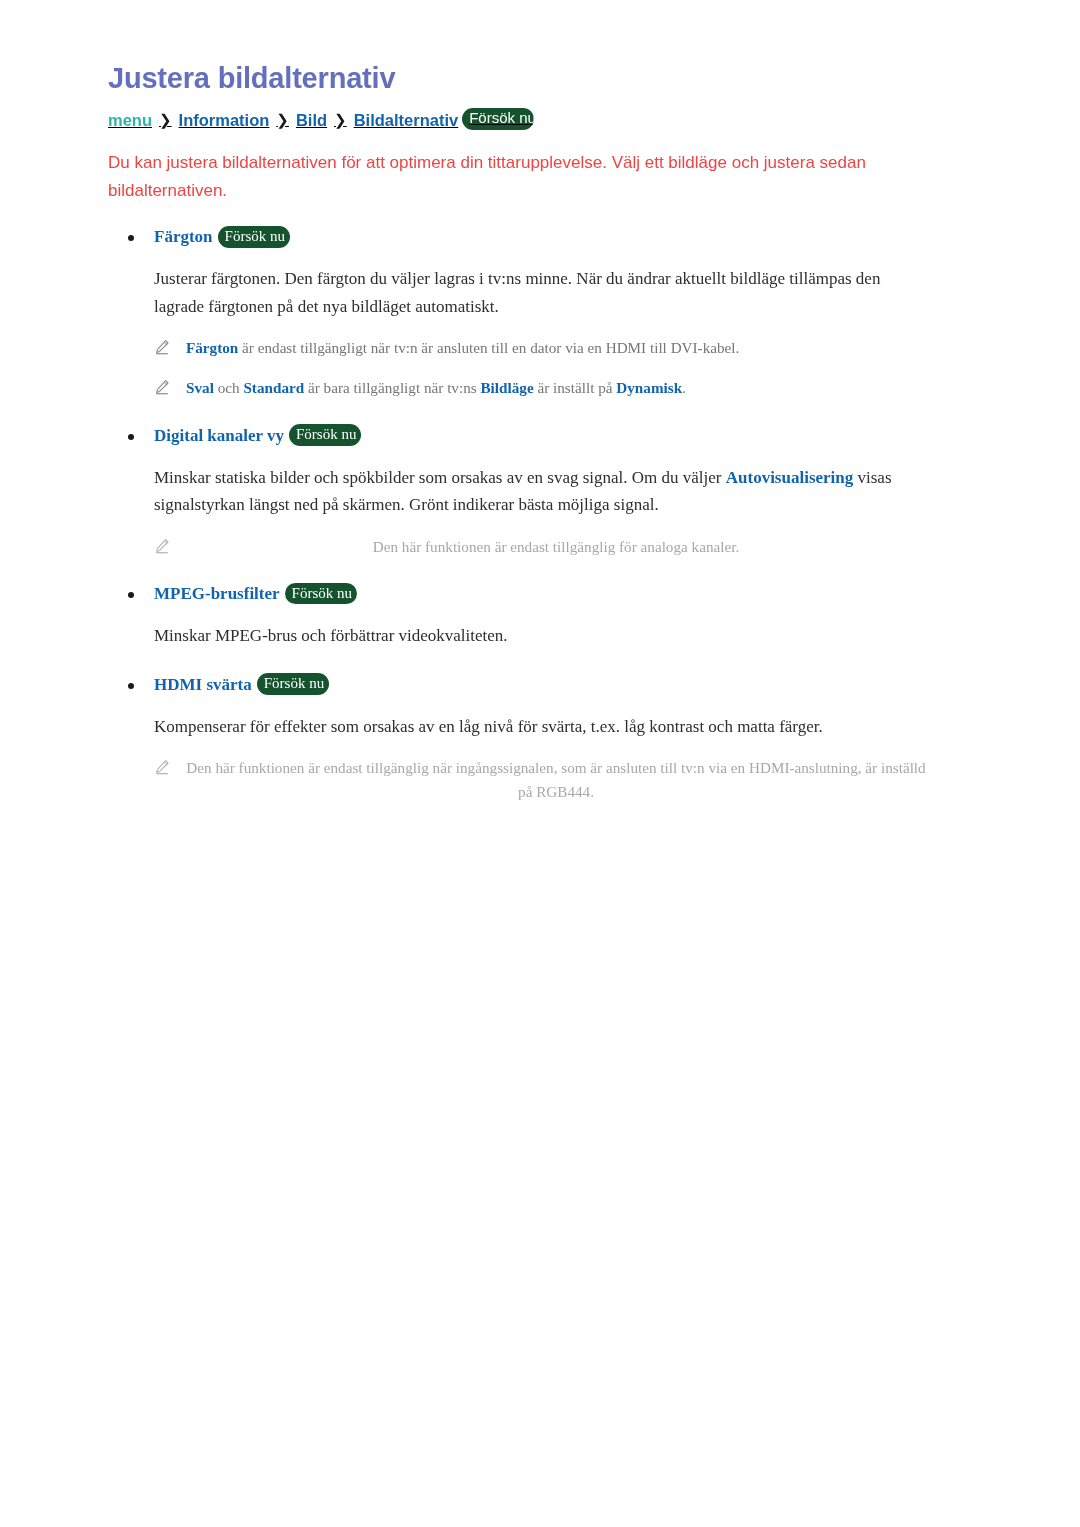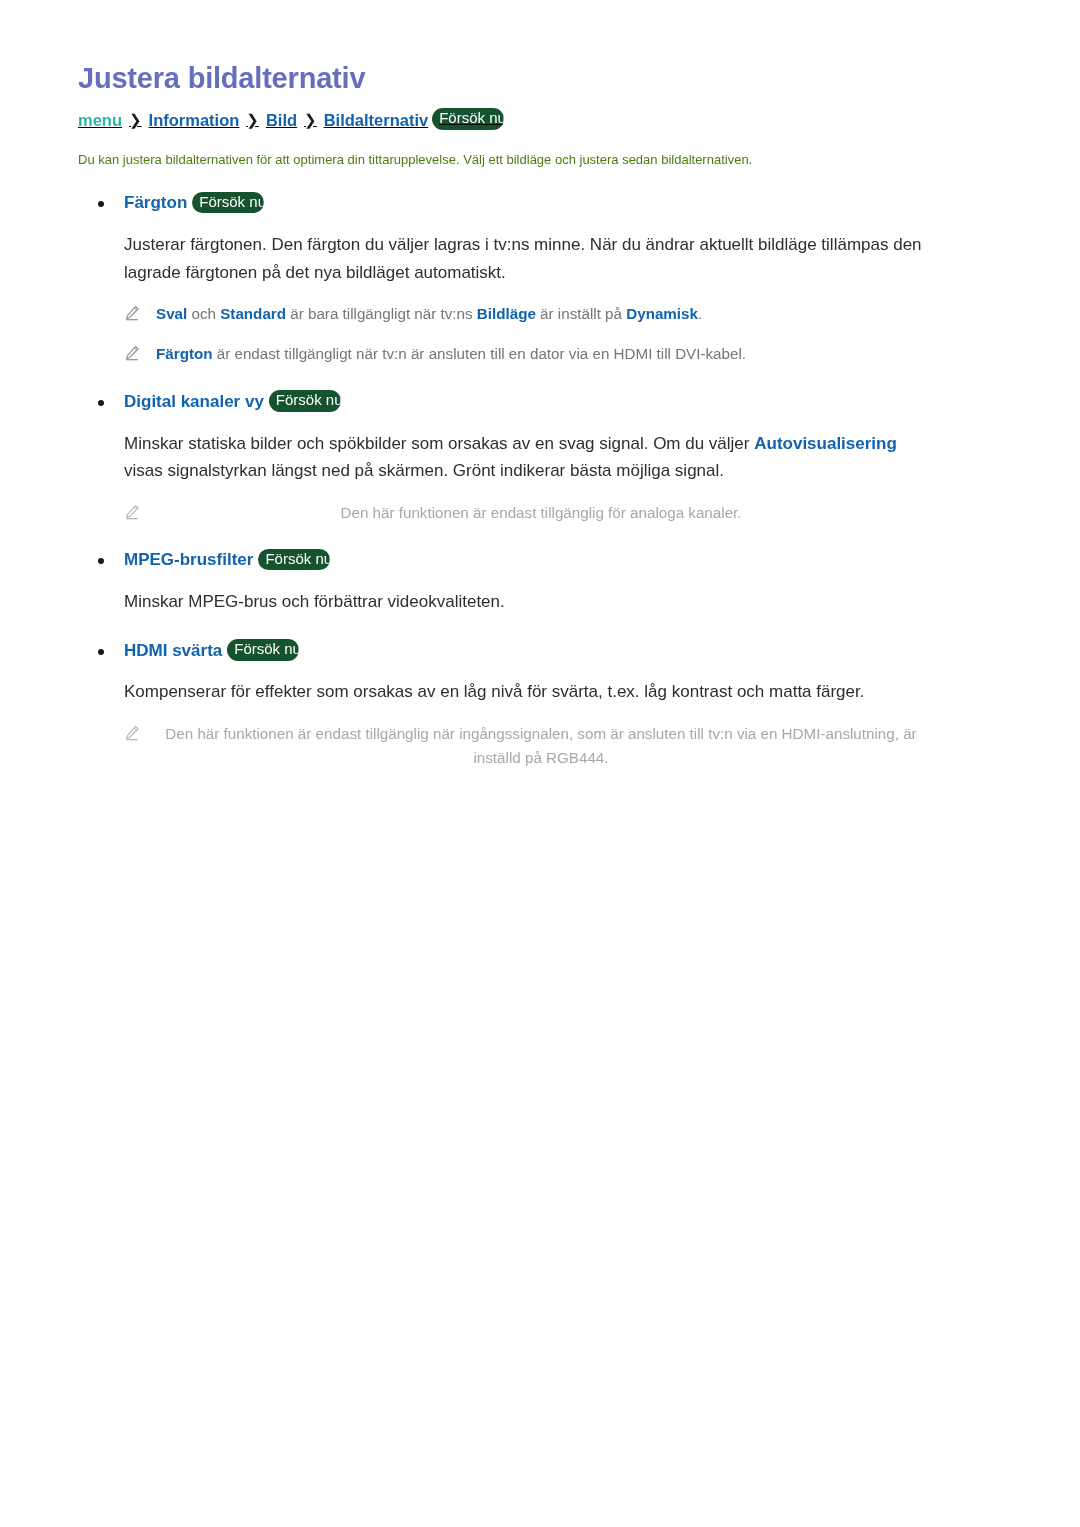--- a/index.html
+++ b/index.html
@@ -12,21 +12,21 @@
     height: 1527px;
     font-family: "Liberation Sans", "DejaVu Sans", sans-serif;
     -webkit-font-smoothing: antialiased;
   }
 
   .page {
     position: relative;
     width: 1004px;
     height: 1527px;
     box-sizing: border-box;
-    padding: 62px 78px 0 78px;
+    padding: 62px 78px 0 108px;
   }
 
   
   .doc-title {
     margin: 0;
     font-size: 29px;
     font-weight: bold;
     color: #6470be;
     letter-spacing: -0.2px;
     line-height: 1.15;
@@ -75,31 +75,32 @@
     box-sizing: border-box;
   }
   .badge-inline {
     margin-left: 4px;
     top: -1px;
   }
 
   
   .intro {
     margin: 18px 0 0 0;
-    font-size: 13px;
+    font-size: 17px;
     line-height: 1.62;
-    color: #4d7c0f;
+    color: #ef4444;
     max-width: 838px;
   }
 
   
   .options {
     margin: 22px 0 16px 0;
     padding: 0;
     list-style: none;
+    font-family: Liberation Serif, serif;
   }
   .option-item { margin-bottom: 0; }
 
   .option-head {
     position: relative;
     padding-left: 46px;
     font-size: 17px;
     font-weight: bold;
     color: #1263ad;
     line-height: 1.35;
@@ -185,32 +186,32 @@
       <p class="option-desc">Justerar färgtonen. Den färgton du väljer lagras i tv:ns minne. När du ändrar aktuellt bildläge tillämpas den lagrade färgtonen på det nya bildläget automatiskt.</p>
 
       <div class="note note-dark">
         <span class="pencil-icon">
           <svg width="16" height="16" viewBox="0 0 16 16" aria-hidden="true">
             <path d="M11.6 1.6 L14.0 4.0 L5.6 12.4 L2.6 13.4 L3.6 10.4 Z" fill="#ffffff" stroke="#8c8c8c" stroke-width="1.1" stroke-linejoin="round"></path>
             <path d="M10.3 2.9 L12.7 5.3" stroke="#8c8c8c" stroke-width="1"></path>
             <rect x="2.2" y="14.1" width="11.6" height="1.2" fill="#8c8c8c"></rect>
           </svg>
         </span>
-        <span><span class="kw">Sval</span><span> och </span><span class="kw">Standard</span><span> är bara tillgängligt när tv:ns </span><span class="kw">Bildläge</span><span> är inställt på </span><span class="kw">Dynamisk</span><span>.</span></span>
+        <span><span class="kw">Färgton</span><span> är endast tillgängligt när tv:n är ansluten till en dator via en HDMI till DVI-kabel.</span></span>
       </div>
 
       <div class="note note-dark">
         <span class="pencil-icon">
           <svg width="16" height="16" viewBox="0 0 16 16" aria-hidden="true">
             <path d="M11.6 1.6 L14.0 4.0 L5.6 12.4 L2.6 13.4 L3.6 10.4 Z" fill="#ffffff" stroke="#8c8c8c" stroke-width="1.1" stroke-linejoin="round"></path>
             <path d="M10.3 2.9 L12.7 5.3" stroke="#8c8c8c" stroke-width="1"></path>
             <rect x="2.2" y="14.1" width="11.6" height="1.2" fill="#8c8c8c"></rect>
           </svg>
         </span>
-        <span><span class="kw">Färgton</span><span> är endast tillgängligt när tv:n är ansluten till en dator via en HDMI till DVI-kabel.</span></span>
+        <span><span class="kw">Sval</span><span> och </span><span class="kw">Standard</span><span> är bara tillgängligt när tv:ns </span><span class="kw">Bildläge</span><span> är inställt på </span><span class="kw">Dynamisk</span><span>.</span></span>
       </div>
     </li>
 
     <div class="spacer-between"></div>
 
     <li class="option-item">
       <div class="option-head">
         <span class="dot"></span>
         <span>Digital kanaler vy</span>
         <span class="badge">Försök nu</span>

